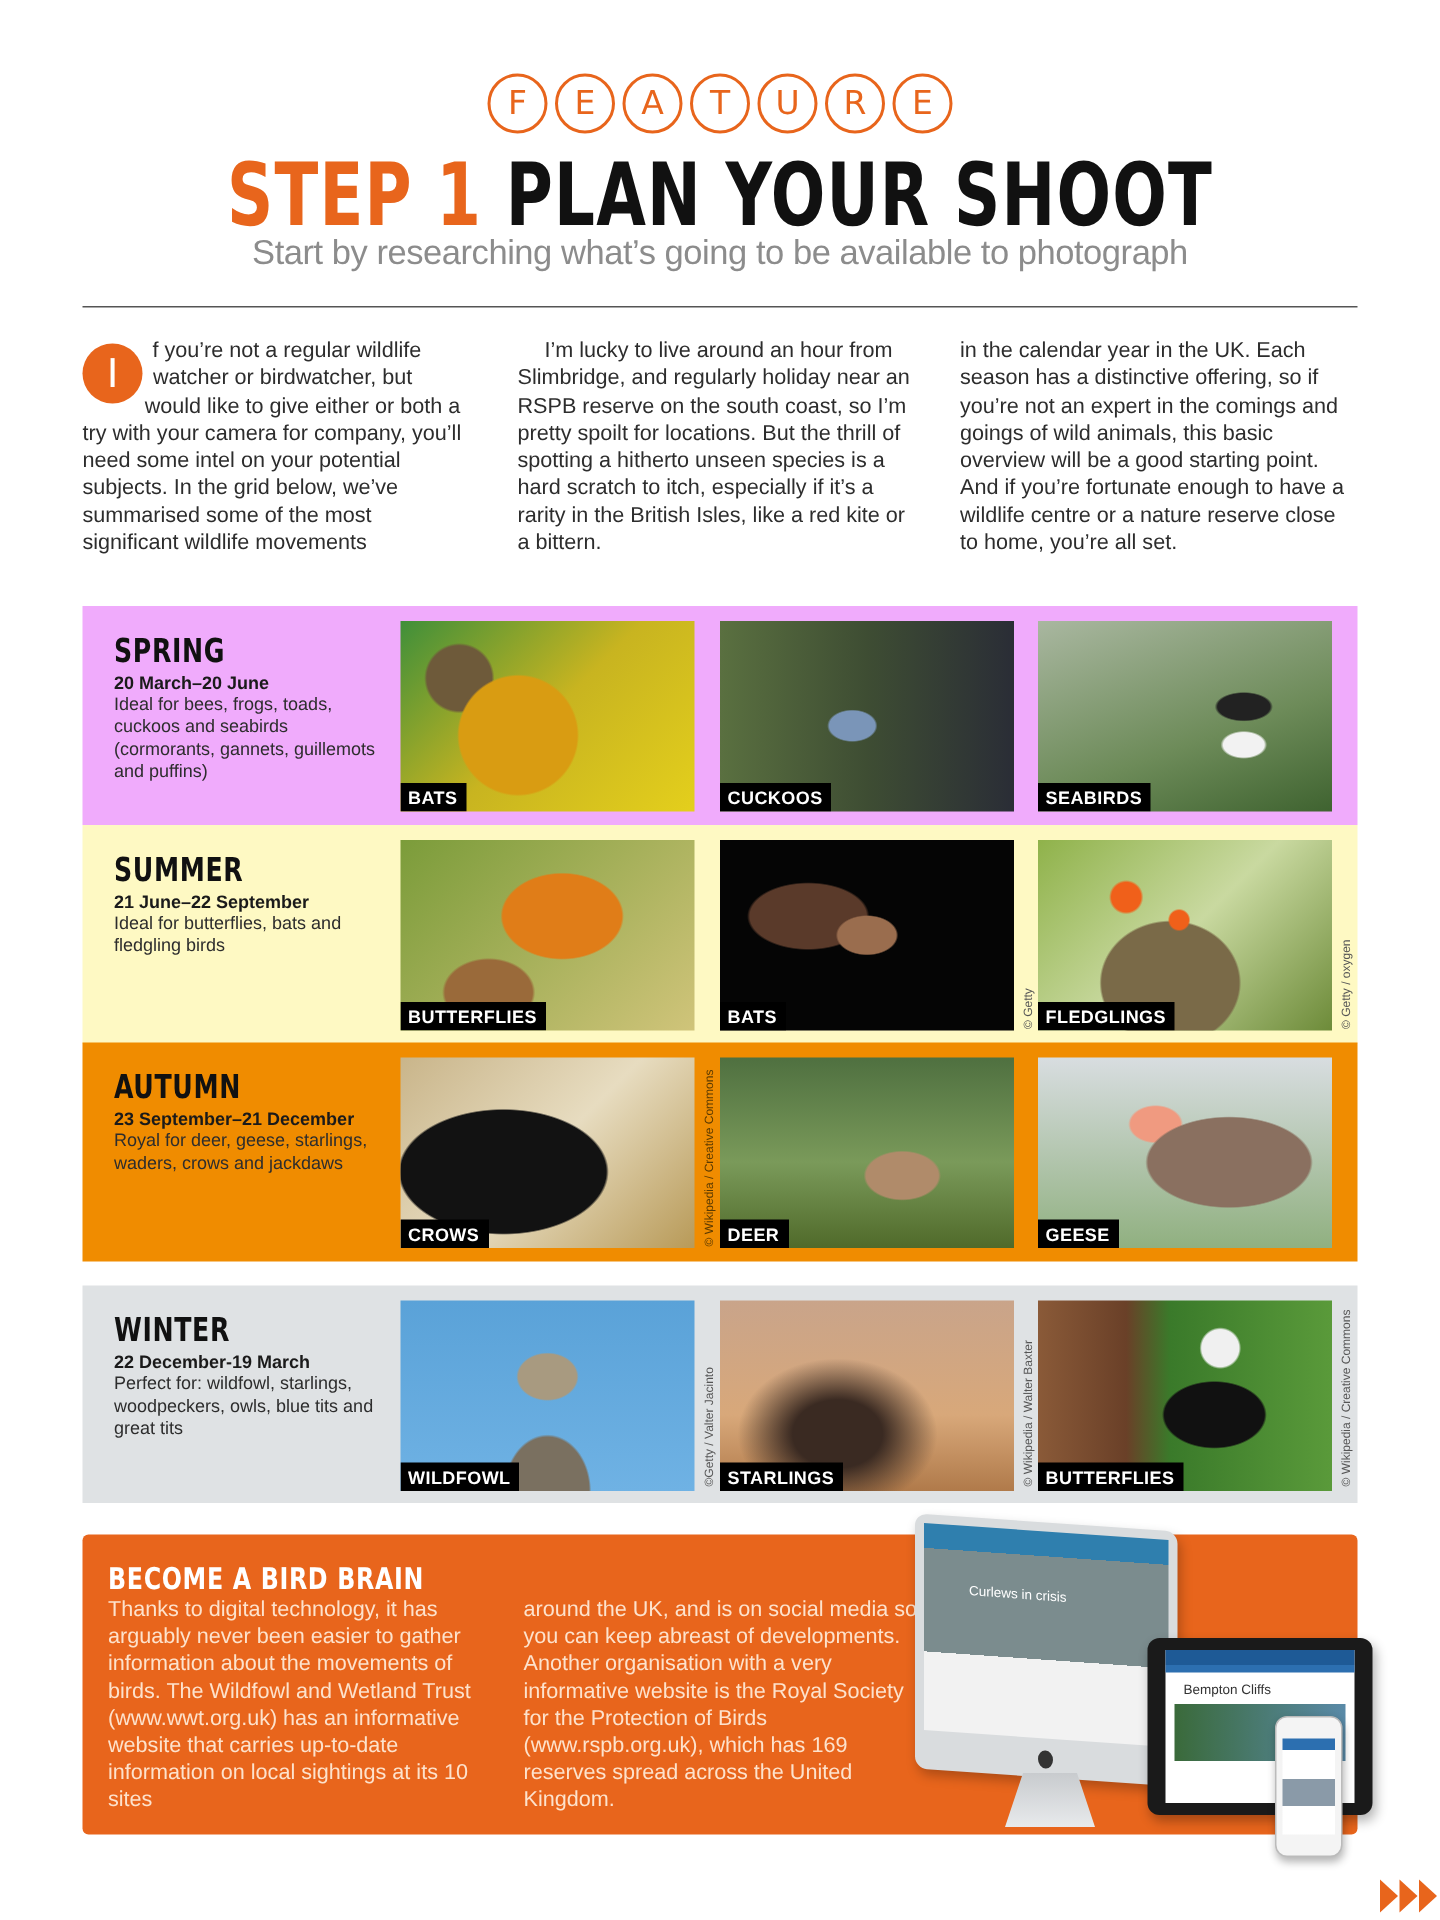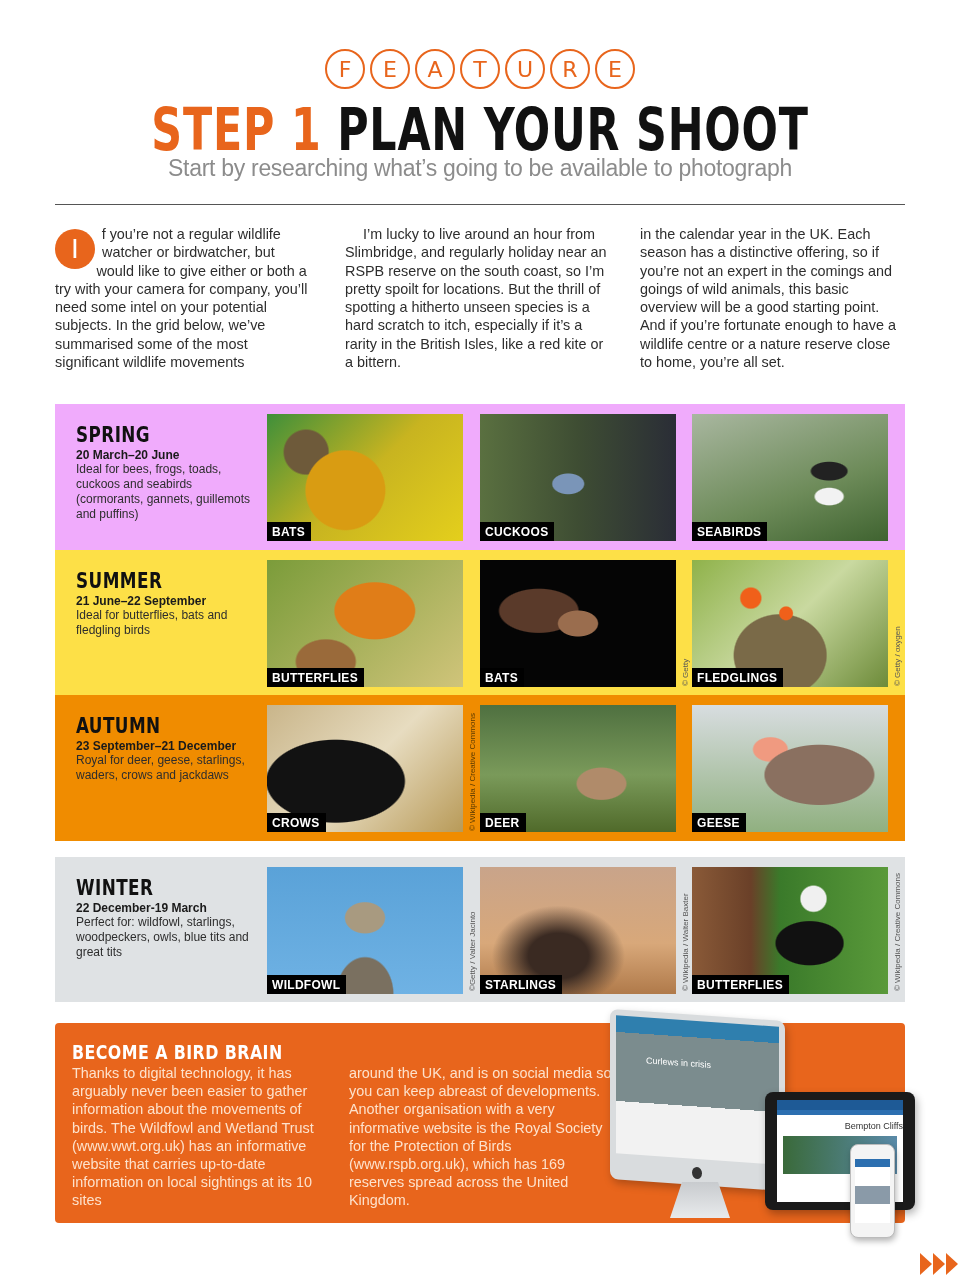--- a/index.html
+++ b/index.html
@@ -19,21 +19,21 @@
   
   .intro { position: absolute; top: 225px; left: 55px; width: 855px; display: flex; gap: 30px; }
   .intro .col { width: 265px; font-size: 14.4px; line-height: 18.3px; color: #2d2d2d; }
   .intro .col:first-child { width: 260px; }
   .dropcap { float: left; width: 40px; height: 40px; border-radius: 50%; background: #e8651c; color: #fff; font-size: 28px; display: flex; align-items: center; justify-content: center; margin: 4px 10px 0 0; shape-outside: circle(); }
   .indent { display: inline-block; width: 18px; }
 
   
   .season { position: absolute; left: 55px; width: 850px; height: 146px; }
   .season.spring { top: 404px; background: #f0abfc; }
-  .season.summer { top: 550px; background: #fde047; }
+  .season.summer { top: 550px; background: #fef9c3; }
   .season.autumn { top: 695px; background: #f08c00; }
   .season.winter { top: 841px; background: #dfe2e4; height: 145px; margin-top: 16px; }
   .season .info { position: absolute; left: 21px; top: 18px; width: 185px; }
   .season .name { font-family: "DejaVu Sans Condensed", "DejaVu Sans", sans-serif; font-weight: bold; font-size: 22px; color: #111; letter-spacing: 0.5px; transform: scaleX(0.85); transform-origin: left; }
   .season .dates { font-weight: bold; font-size: 12px; color: #1a1a1a; margin-top: 1px; }
   .season .desc { font-size: 12px; line-height: 15px; color: #2d2d2d; }
 
   .photo { position: absolute; top: 10px; width: 196px; height: 127px; overflow: hidden; }
   .photo .label { position: absolute; left: 0; bottom: 0; background: #000; color: #fff; font-size: 12px; font-weight: bold; padding: 3px 6px 2px 5px; letter-spacing: 0.3px; }
   .p1 { left: 212px; } .p2 { left: 425px; } .p3 { left: 637px; }
@@ -65,21 +65,21 @@
   .devices { position: absolute; left: 600px; top: 1012px; width: 340px; height: 230px; }
   .imac { position: absolute; left: 10px; top: 3px; width: 175px; height: 170px; background: #d9dcde; border-radius: 8px; transform: skewY(4deg); box-shadow: 2px 4px 8px rgba(0,0,0,0.25); }
   .imac .screen { position: absolute; left: 6px; top: 6px; right: 6px; height: 138px; background: linear-gradient(180deg, #2f7fae 0 12%, #7b8c8e 12% 62%, #f2f2f2 62% 100%); }
   .imac .screen-title { position: absolute; left: 30px; top: 38px; color: #fff; font-size: 9px; }
   .imac .logo { position: absolute; left: 82px; bottom: 6px; width: 10px; height: 12px; background: #333; border-radius: 50%; }
   .imac-stand { position: absolute; left: 70px; top: 170px; width: 60px; height: 36px; background: linear-gradient(180deg, #c8cbce, #e8eaec); clip-path: polygon(20% 0, 80% 0, 100% 100%, 0 100%); }
   .tablet { position: absolute; left: 165px; top: 80px; width: 150px; height: 118px; background: #1a1a1a; border-radius: 8px; box-shadow: 2px 4px 8px rgba(0,0,0,0.3); }
   .tablet .screen { position: absolute; left: 12px; top: 8px; right: 12px; bottom: 8px; background: #fff; }
   .tablet .bar { height: 10px; background: #1e5a96; }
   .tablet .bar2 { height: 5px; background: #2c6fb0; }
-  .tablet .pg-title { font-size: 9px; color: #333; padding: 6px 0 3px 12px; text-align: right; }
+  .tablet .pg-title { font-size: 9px; color: #333; padding: 6px 0 3px 12px; }
   .tablet .pic { margin: 2px 6px; height: 38px; background: linear-gradient(90deg, #3a6a3a, #5a8aa8); }
   .phone { position: absolute; left: 250px; top: 132px; width: 45px; height: 94px; background: #f4f4f4; border: 1px solid #bbb; border-radius: 8px; box-shadow: 1px 3px 6px rgba(0,0,0,0.3); }
   .phone .screen { position: absolute; left: 4px; top: 14px; right: 4px; bottom: 14px; background: linear-gradient(180deg, #2c6fb0 0 12%, #fff 12% 42%, #8a9aa8 42% 70%, #fff 70%); }
 
   .next-arrows { position: absolute; left: 920px; top: 1253px; display: flex; }
   .next-arrows span { width: 0; height: 0; border-top: 11px solid transparent; border-bottom: 11px solid transparent; border-left: 12px solid #e8651c; margin-right: 1px; }
 </style>
 </head>
 <body>
 

